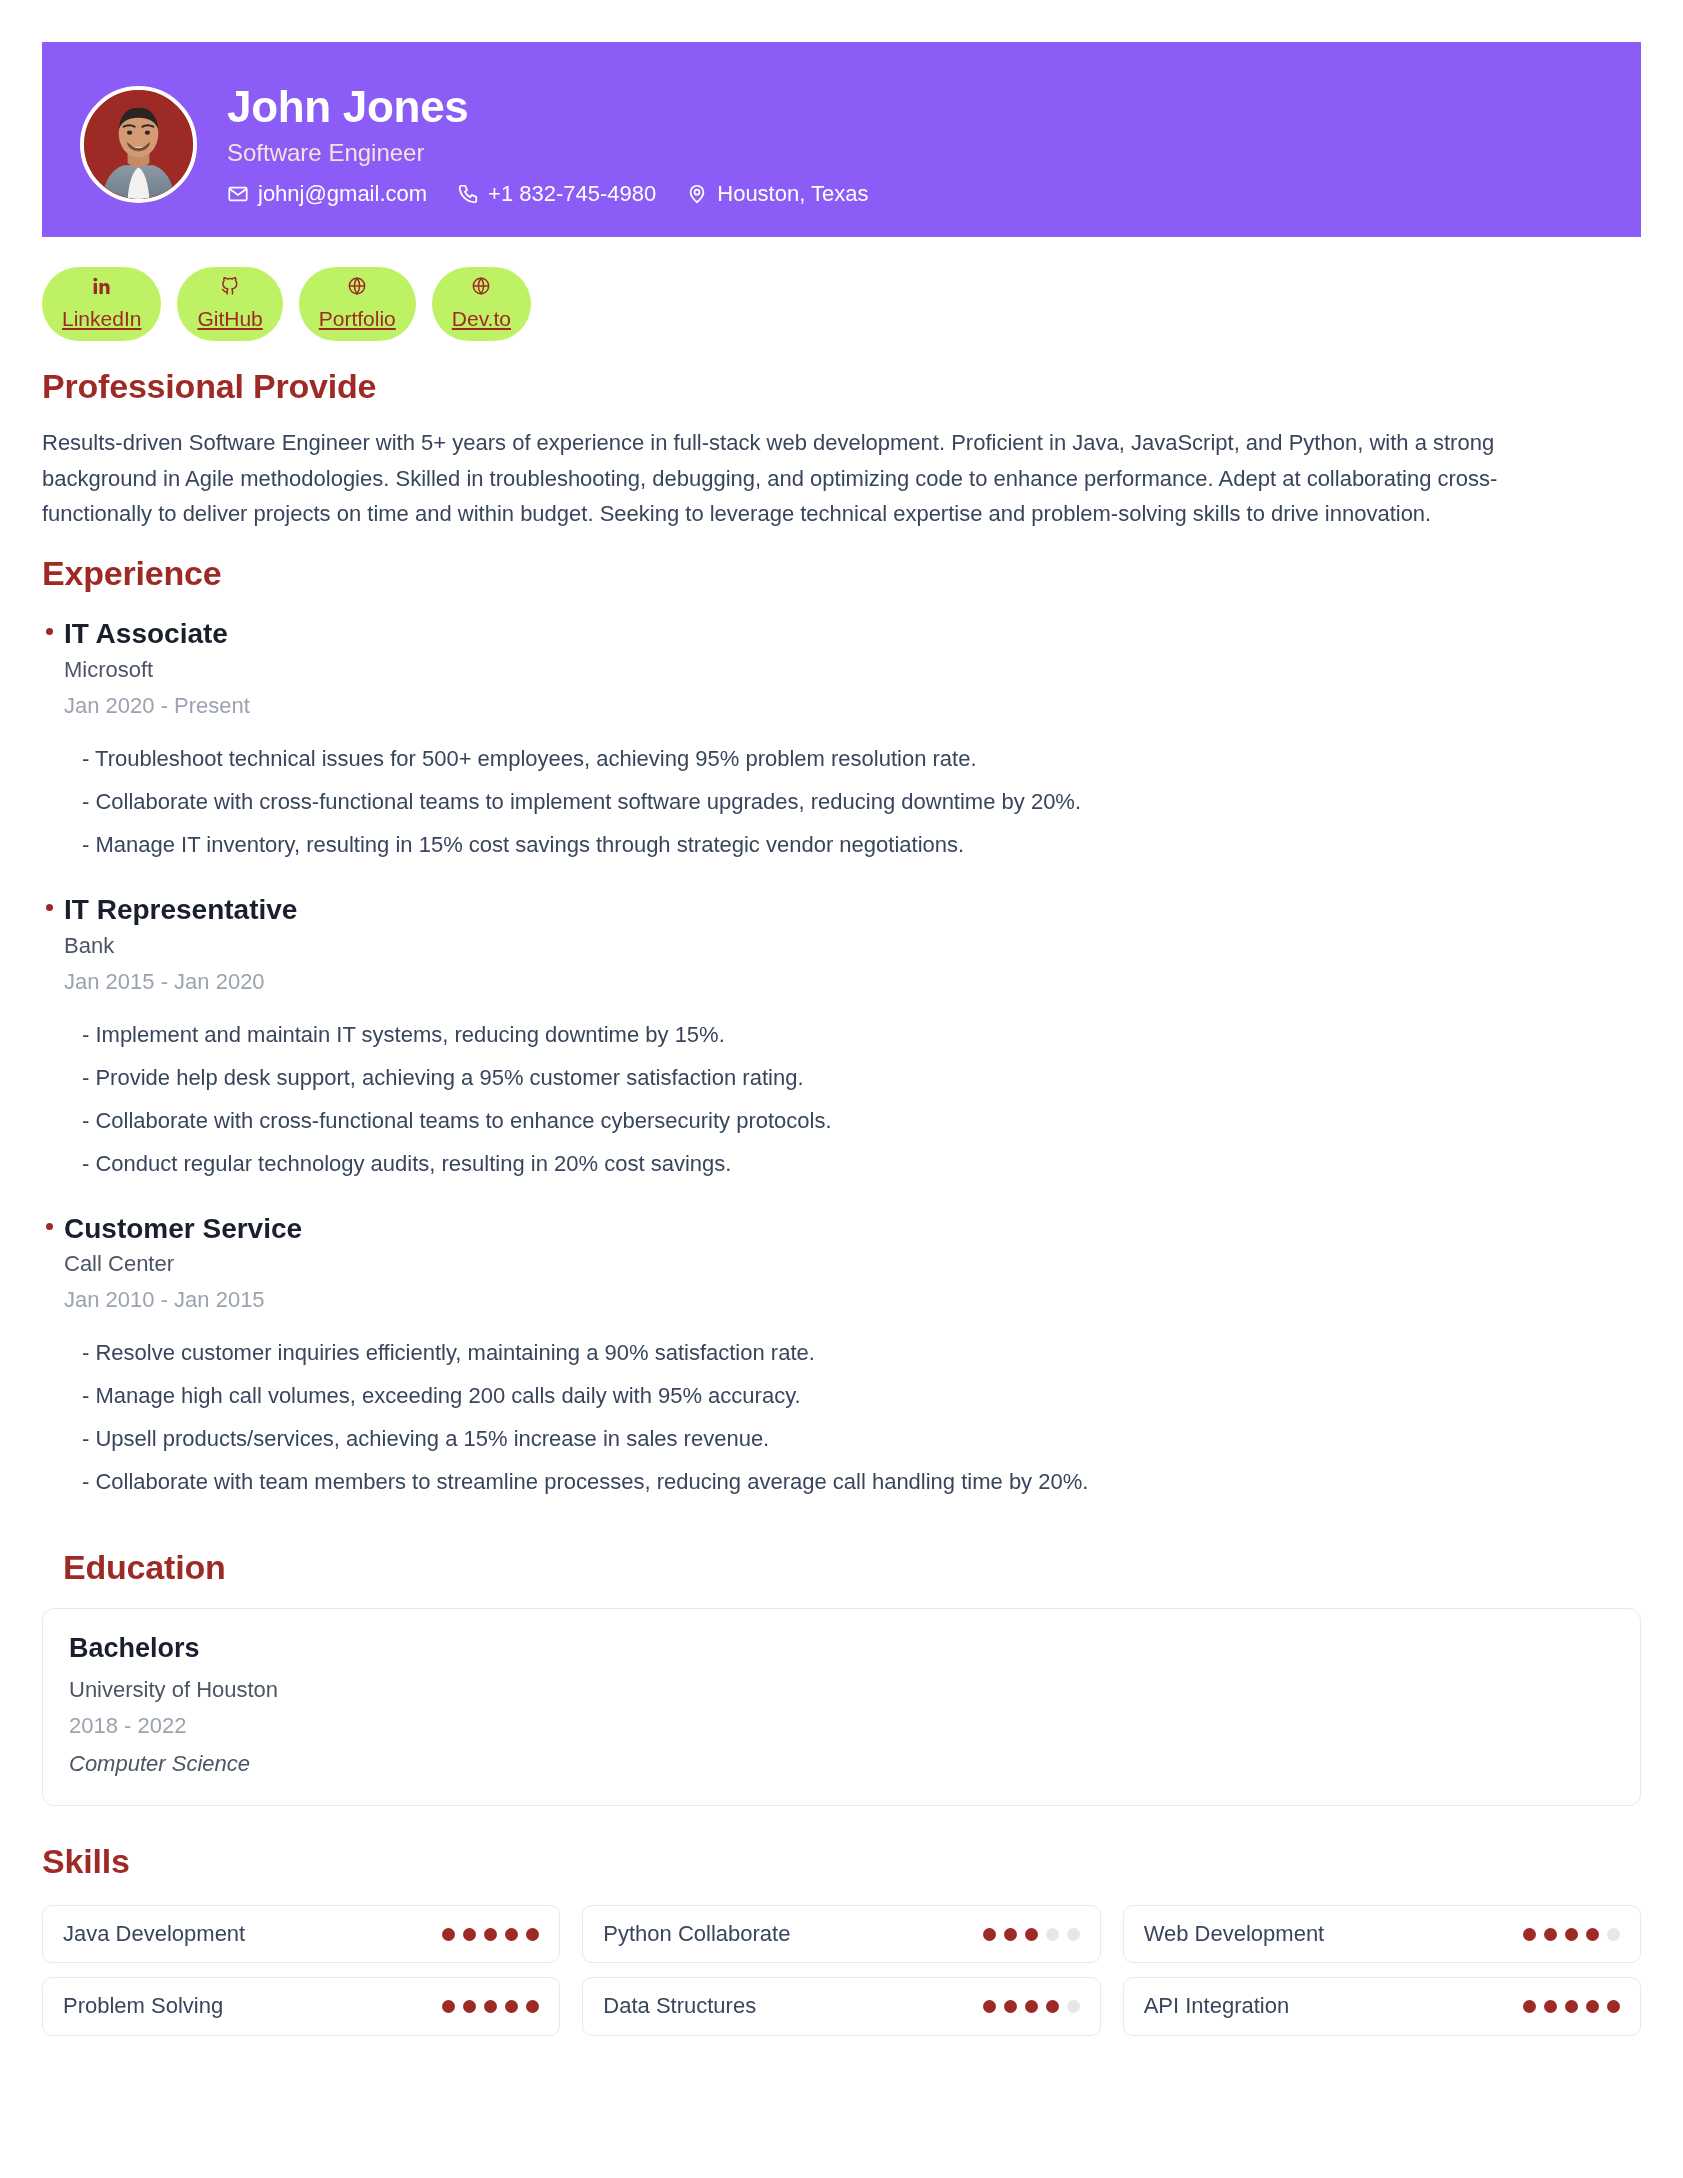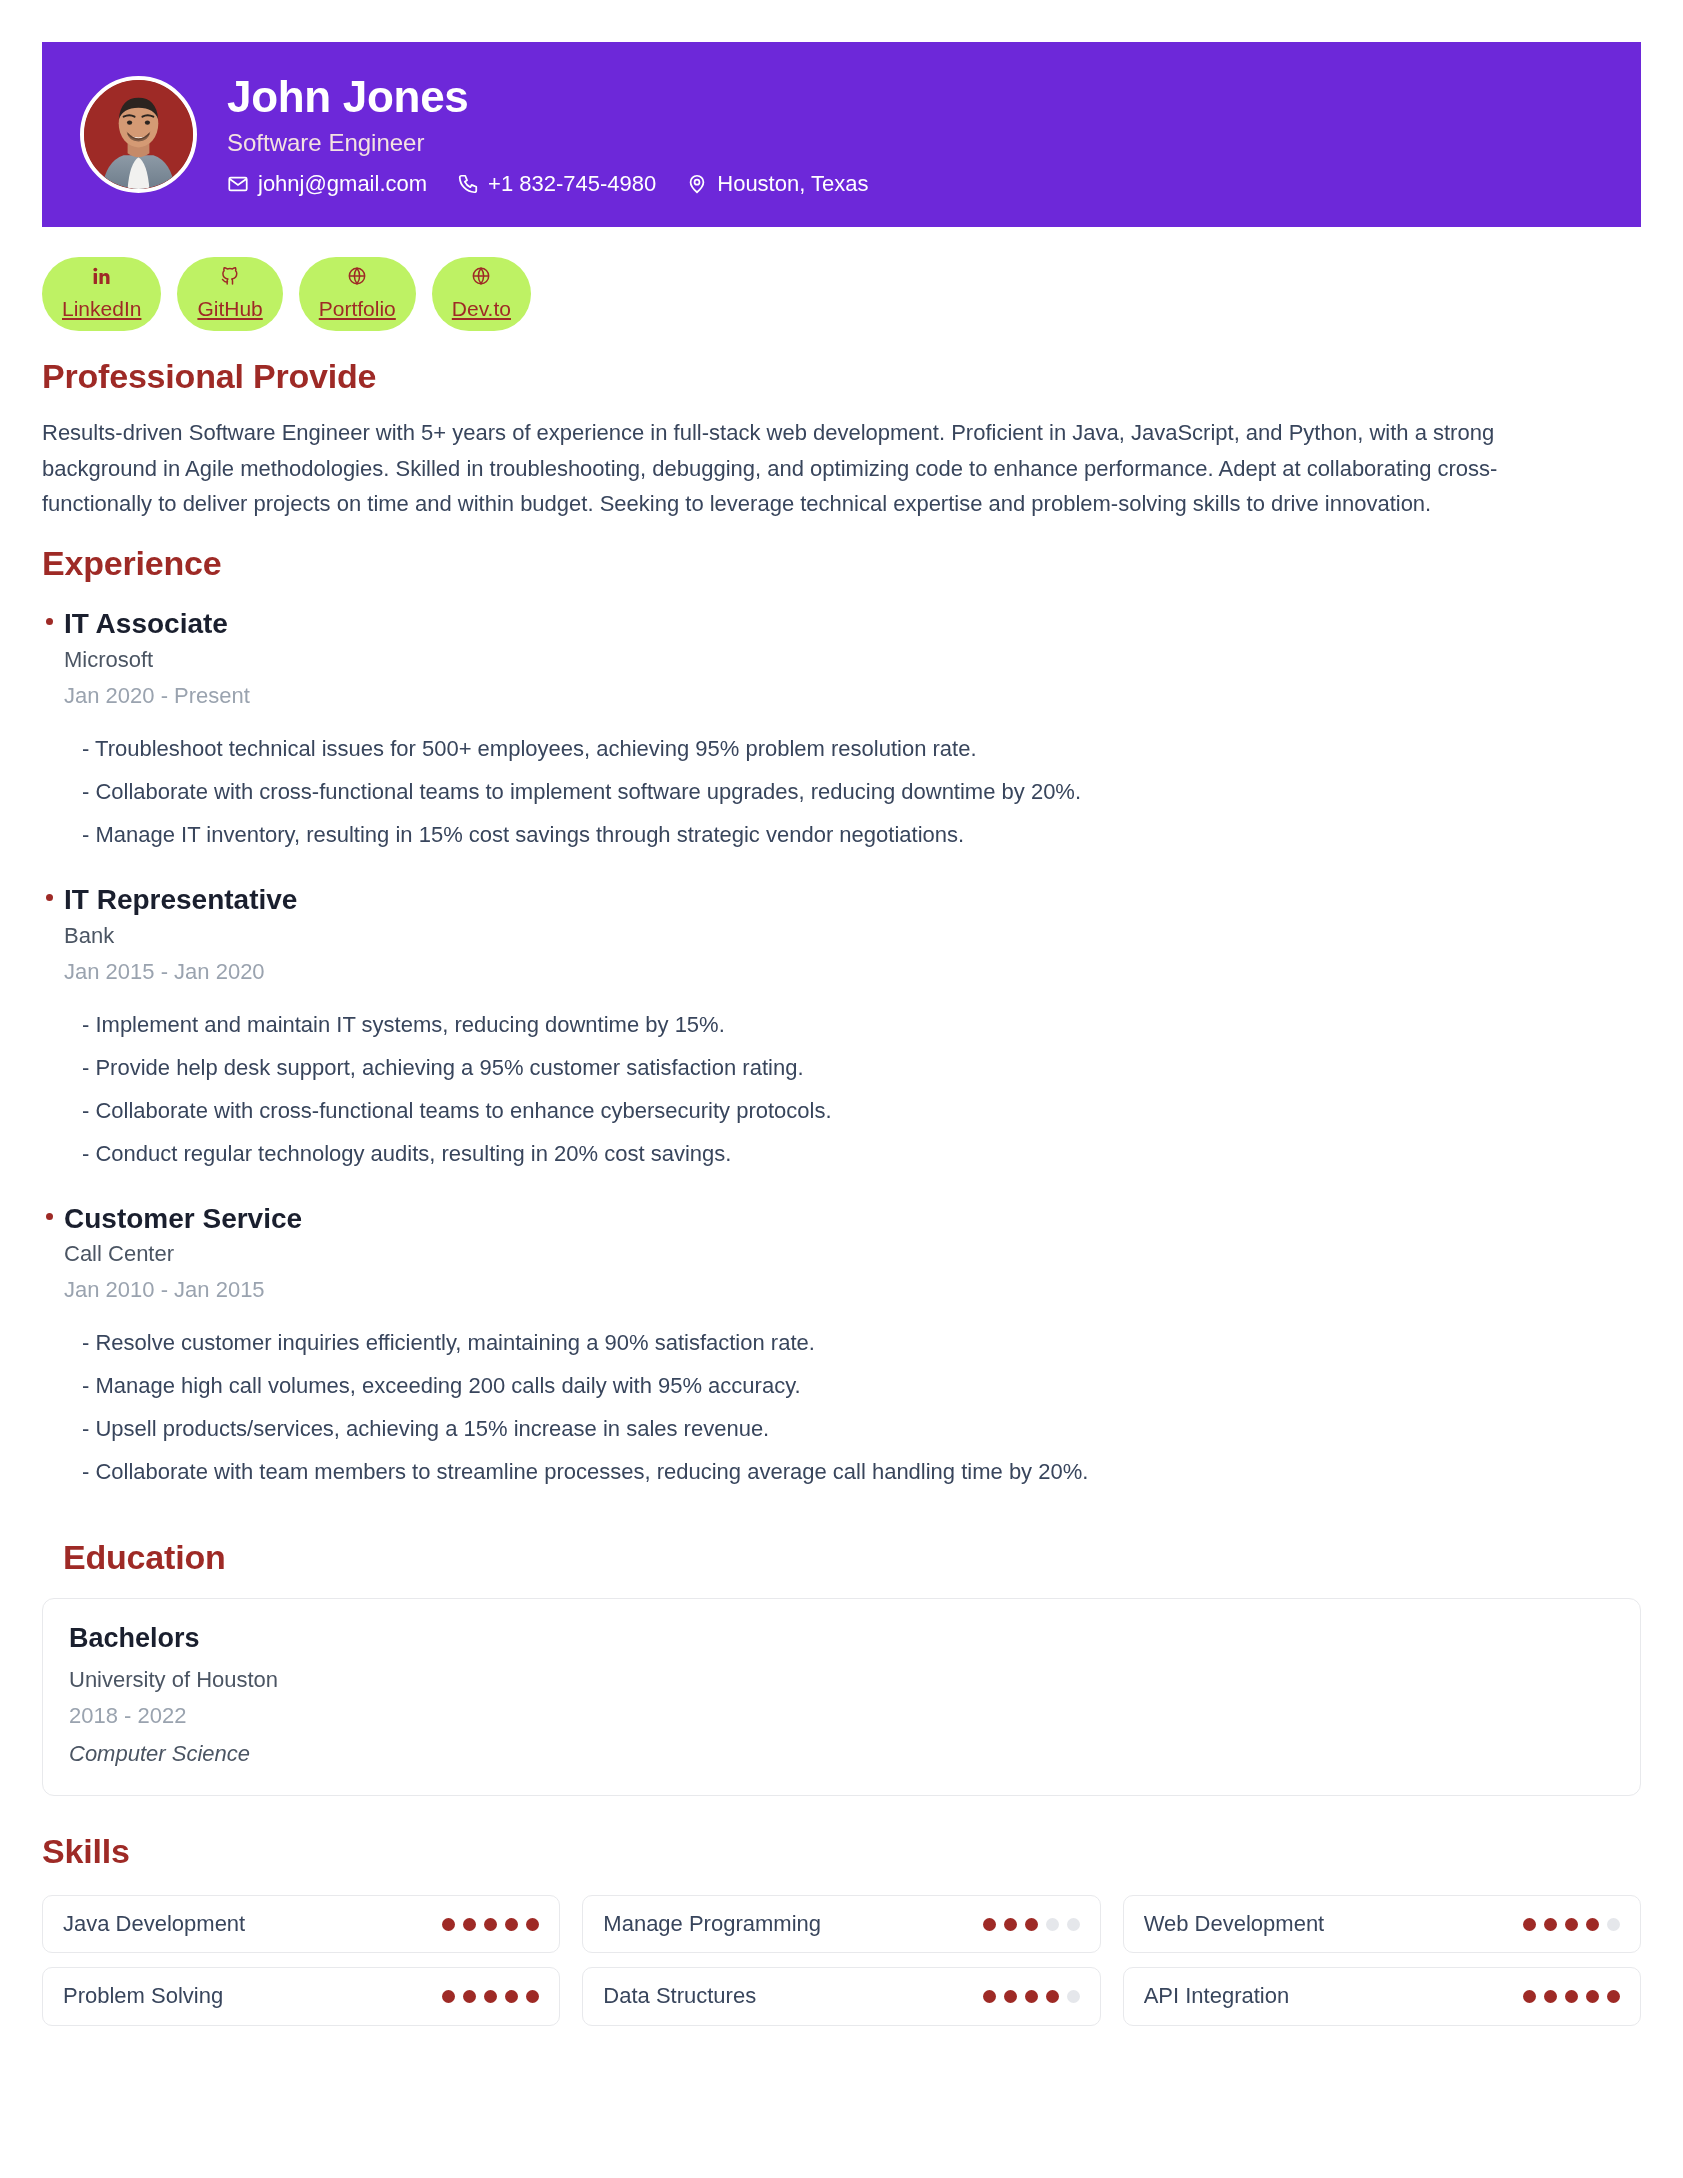--- a/index.html
+++ b/index.html
@@ -13,22 +13,22 @@
   .page {
     width: 1683px;
     min-height: 2178px;
     background: #ffffff;
     position: relative;
   }
 
   
   .header {
     margin: 42px 42px 0 42px;
-    background: #6d28d9;
-    padding: 30px 38px 30px 38px;
+    background: #8b5cf6;
+    padding: 40px 38px 30px 38px;
     display: flex;
     align-items: center;
     gap: 30px;
     min-height: 173px;
   }
 
   .avatar {
     width: 117px;
     height: 117px;
     border-radius: 50%;
@@ -398,21 +398,21 @@
           <span class="skill-name">Java Development</span>
           <span class="skill-dots">
             <span class="dot on"></span>
             <span class="dot on"></span>
             <span class="dot on"></span>
             <span class="dot on"></span>
             <span class="dot on"></span>
           </span>
         </div>
         <div class="skill-card">
-          <span class="skill-name">Manage Programming</span>
+          <span class="skill-name">Python Collaborate</span>
           <span class="skill-dots">
             <span class="dot on"></span>
             <span class="dot on"></span>
             <span class="dot on"></span>
             <span class="dot"></span>
             <span class="dot"></span>
           </span>
         </div>
         <div class="skill-card">
           <span class="skill-name">Web Development</span>

